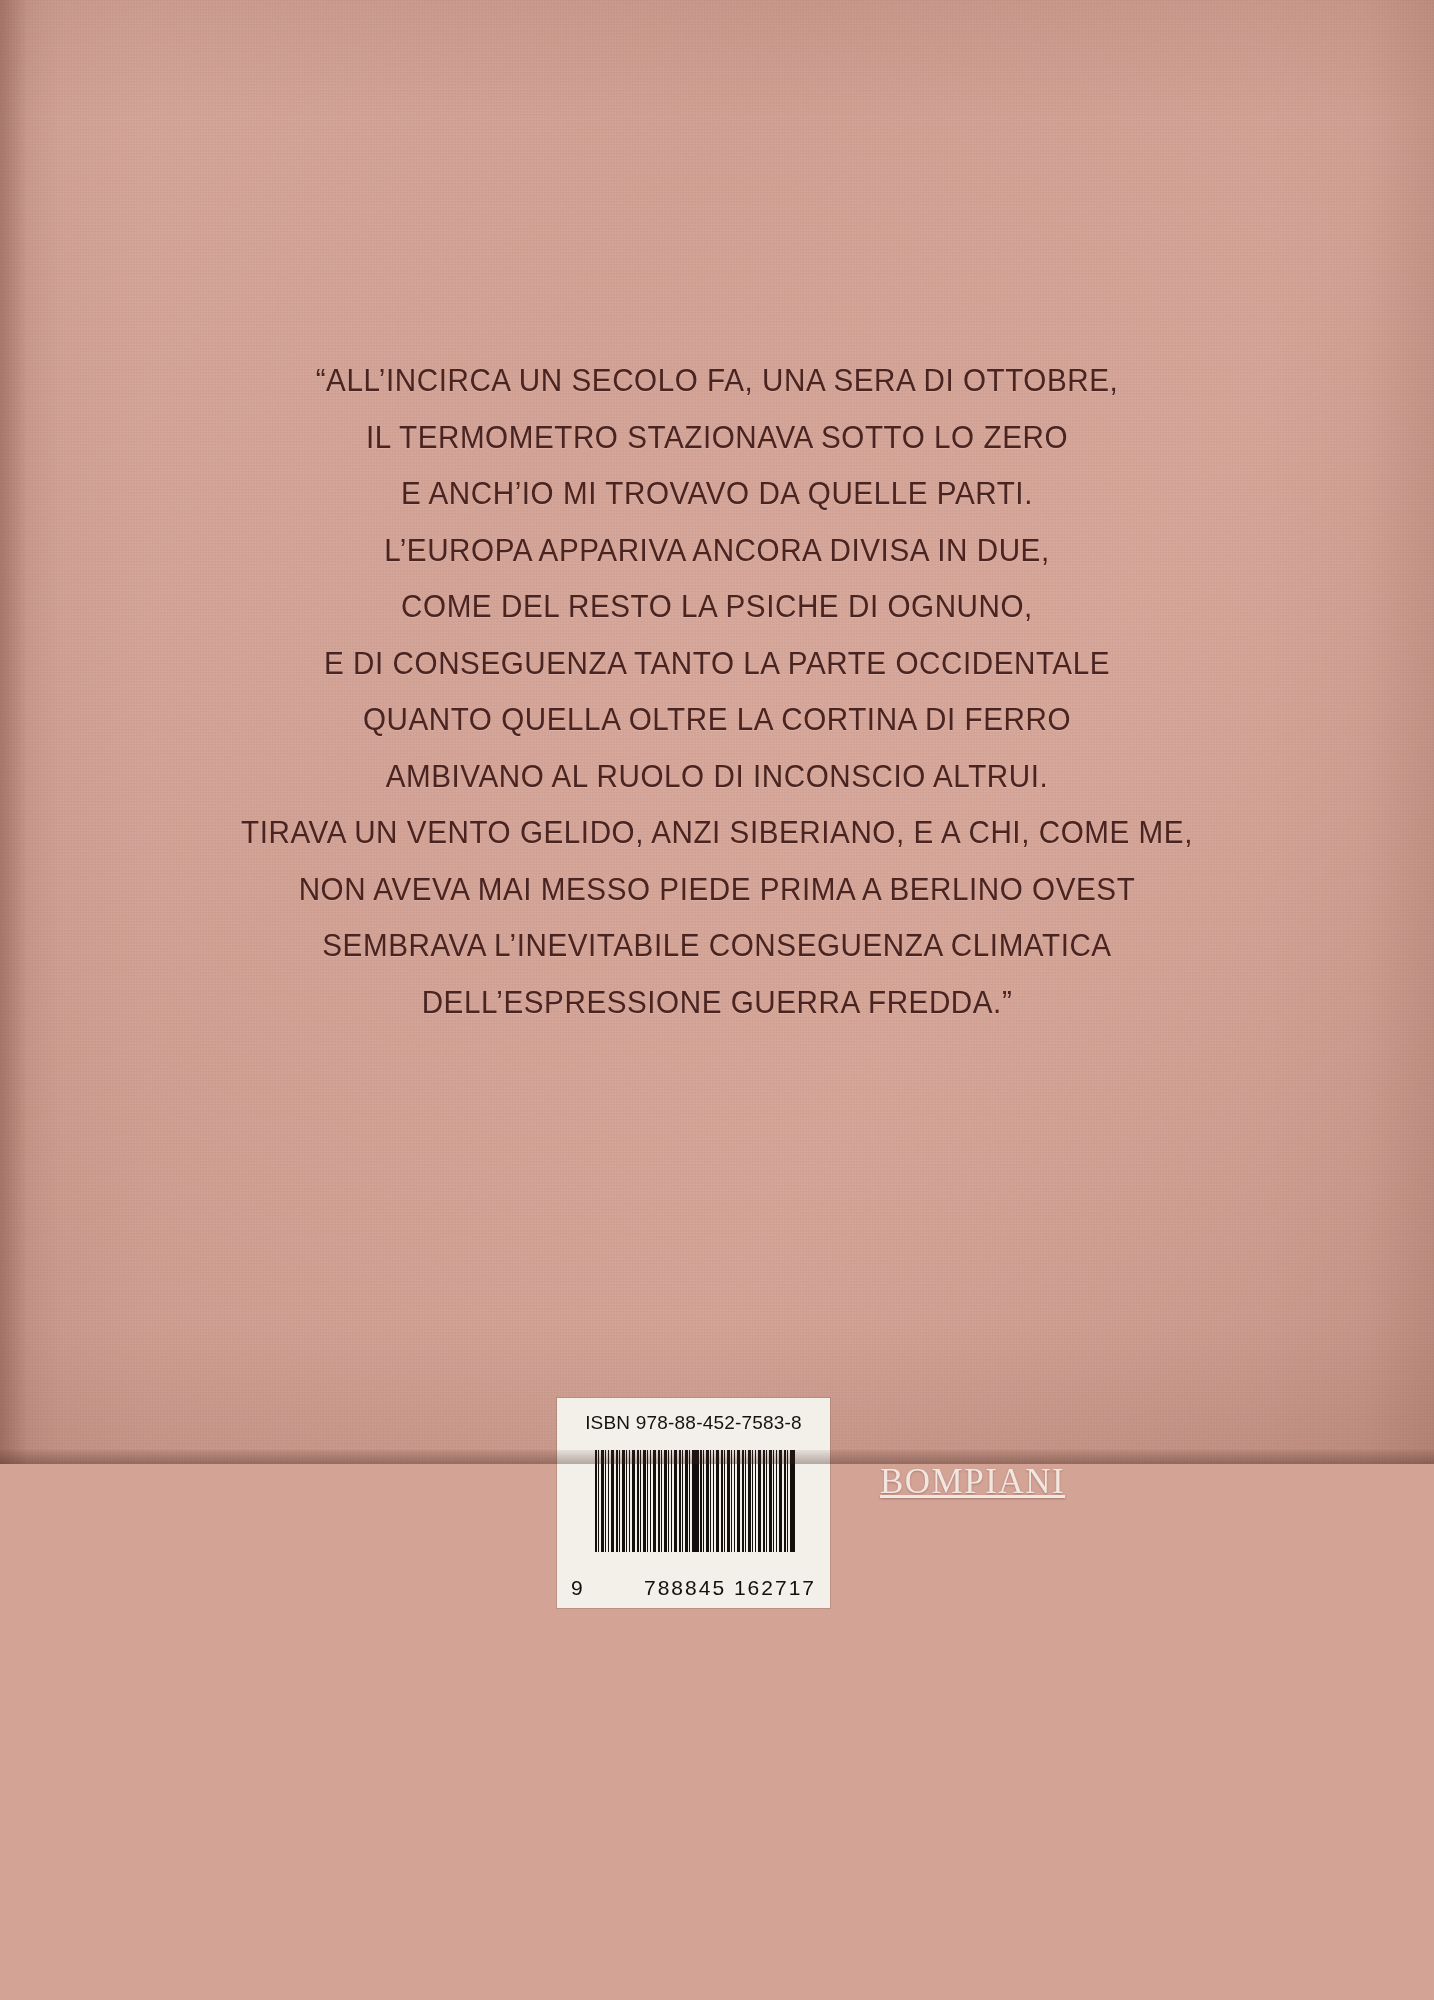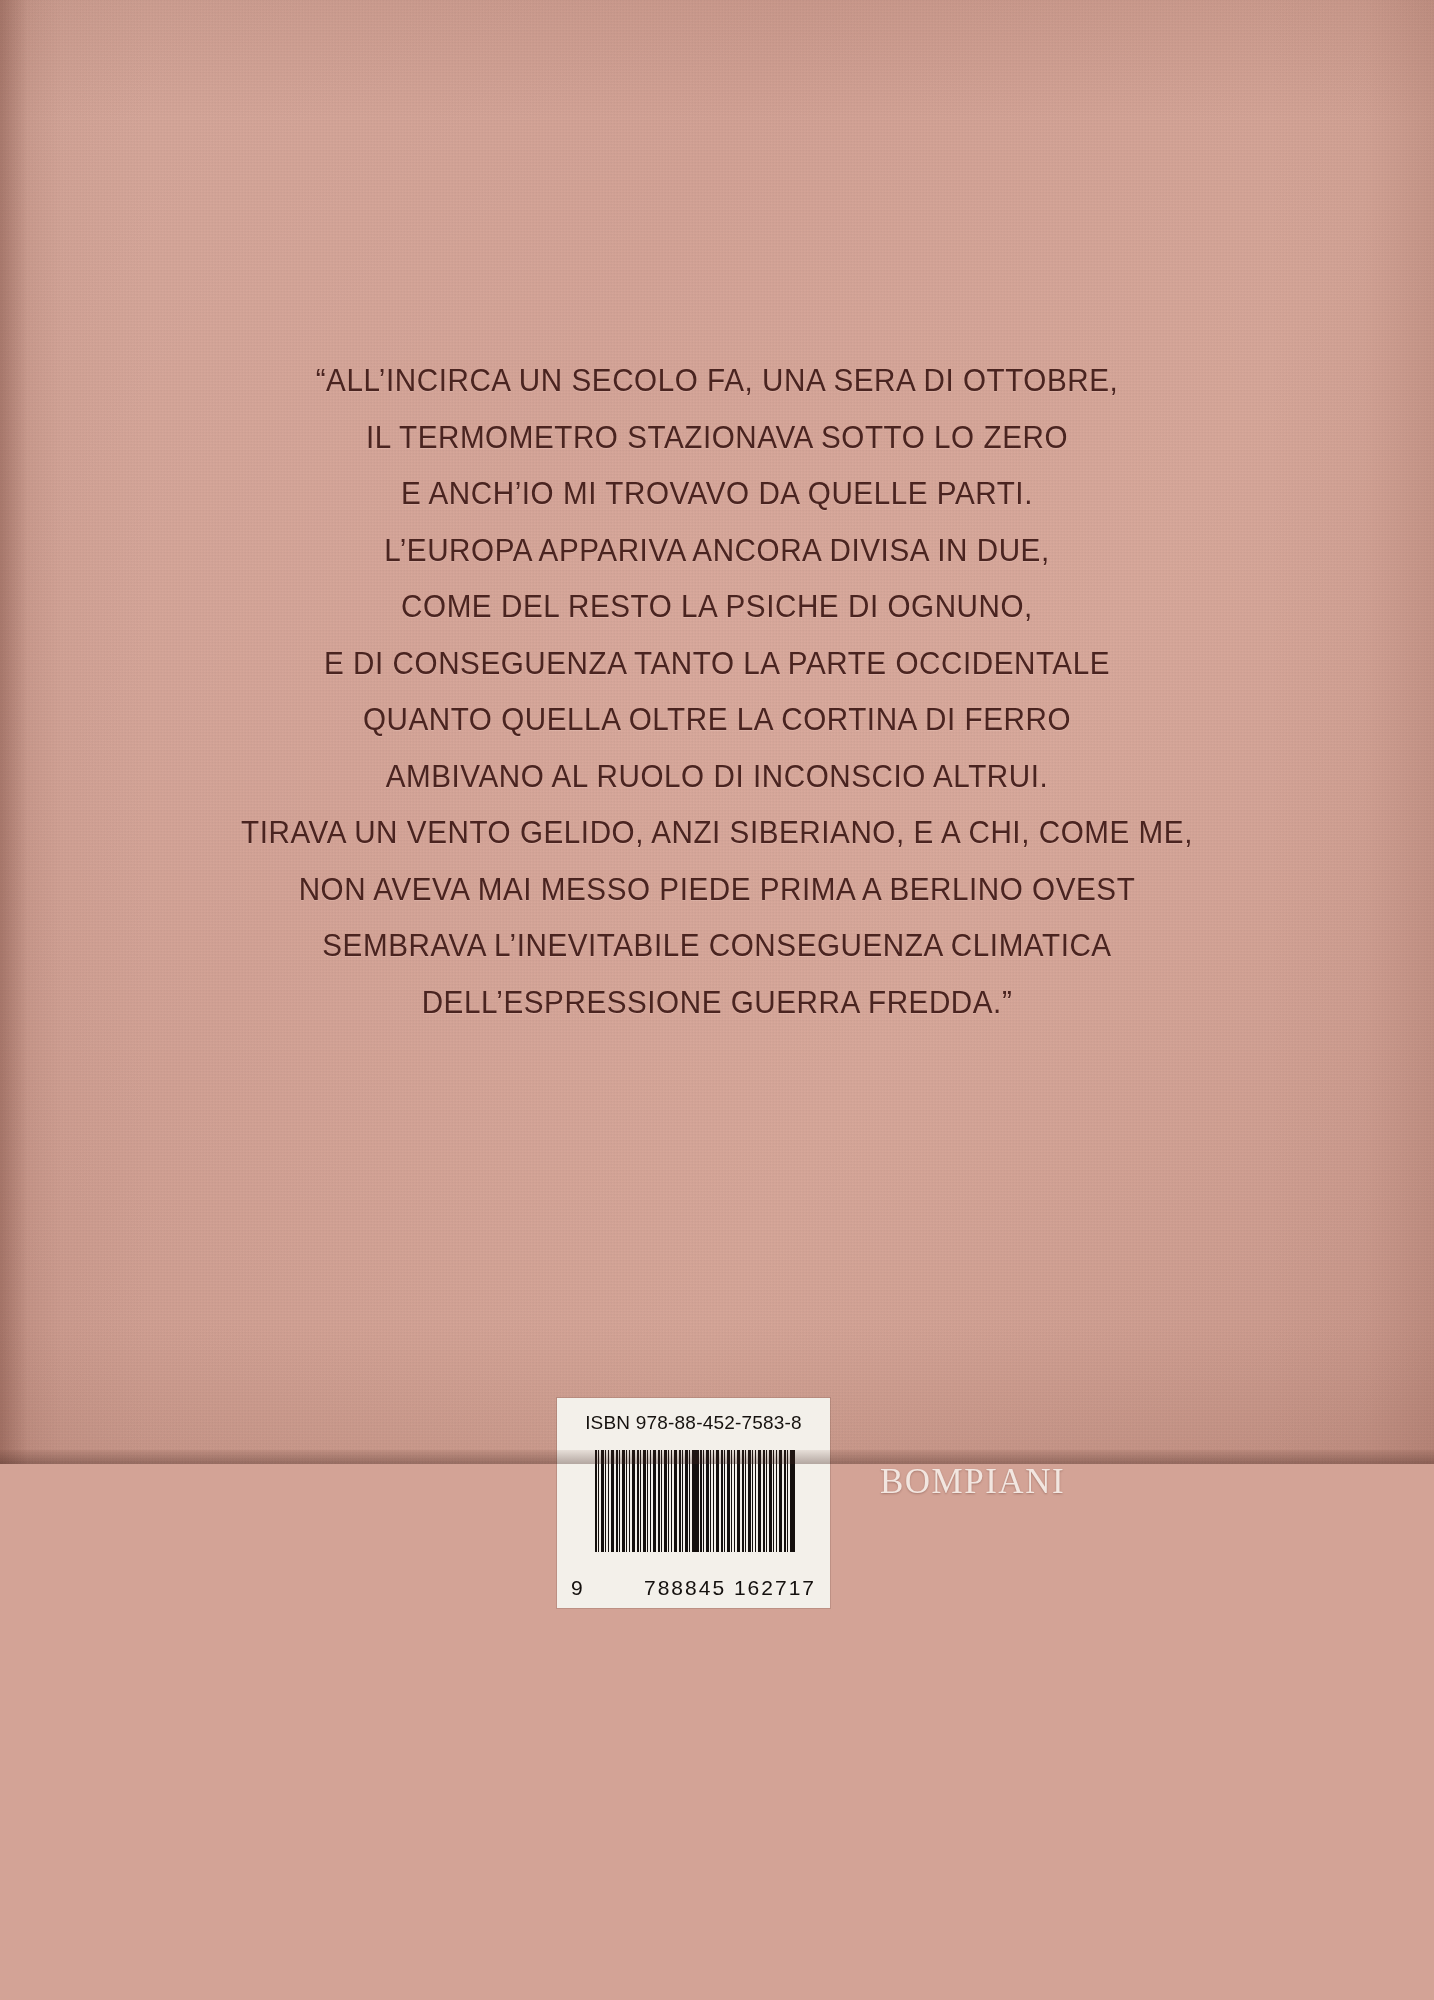--- a/index.html
+++ b/index.html
@@ -143,20 +143,21 @@
   
   .publisher {
     position: absolute;
     left: 880px;
     top: 1462px;
     font-family: "Liberation Serif", serif;
     font-size: 35px;
     letter-spacing: 1.5px;
     color: #f2e6e0;
     text-shadow: 0 1px 2px rgba(80,40,32,0.35);
+    text-decoration: underline;
   }
 
   
   .bottom-strip {
     position: absolute;
     left: 0; right: 0;
     bottom: 0;
     height: 14px;
     background: linear-gradient(to bottom, rgba(120,70,58,0.10), rgba(60,30,24,0.35));
   }

